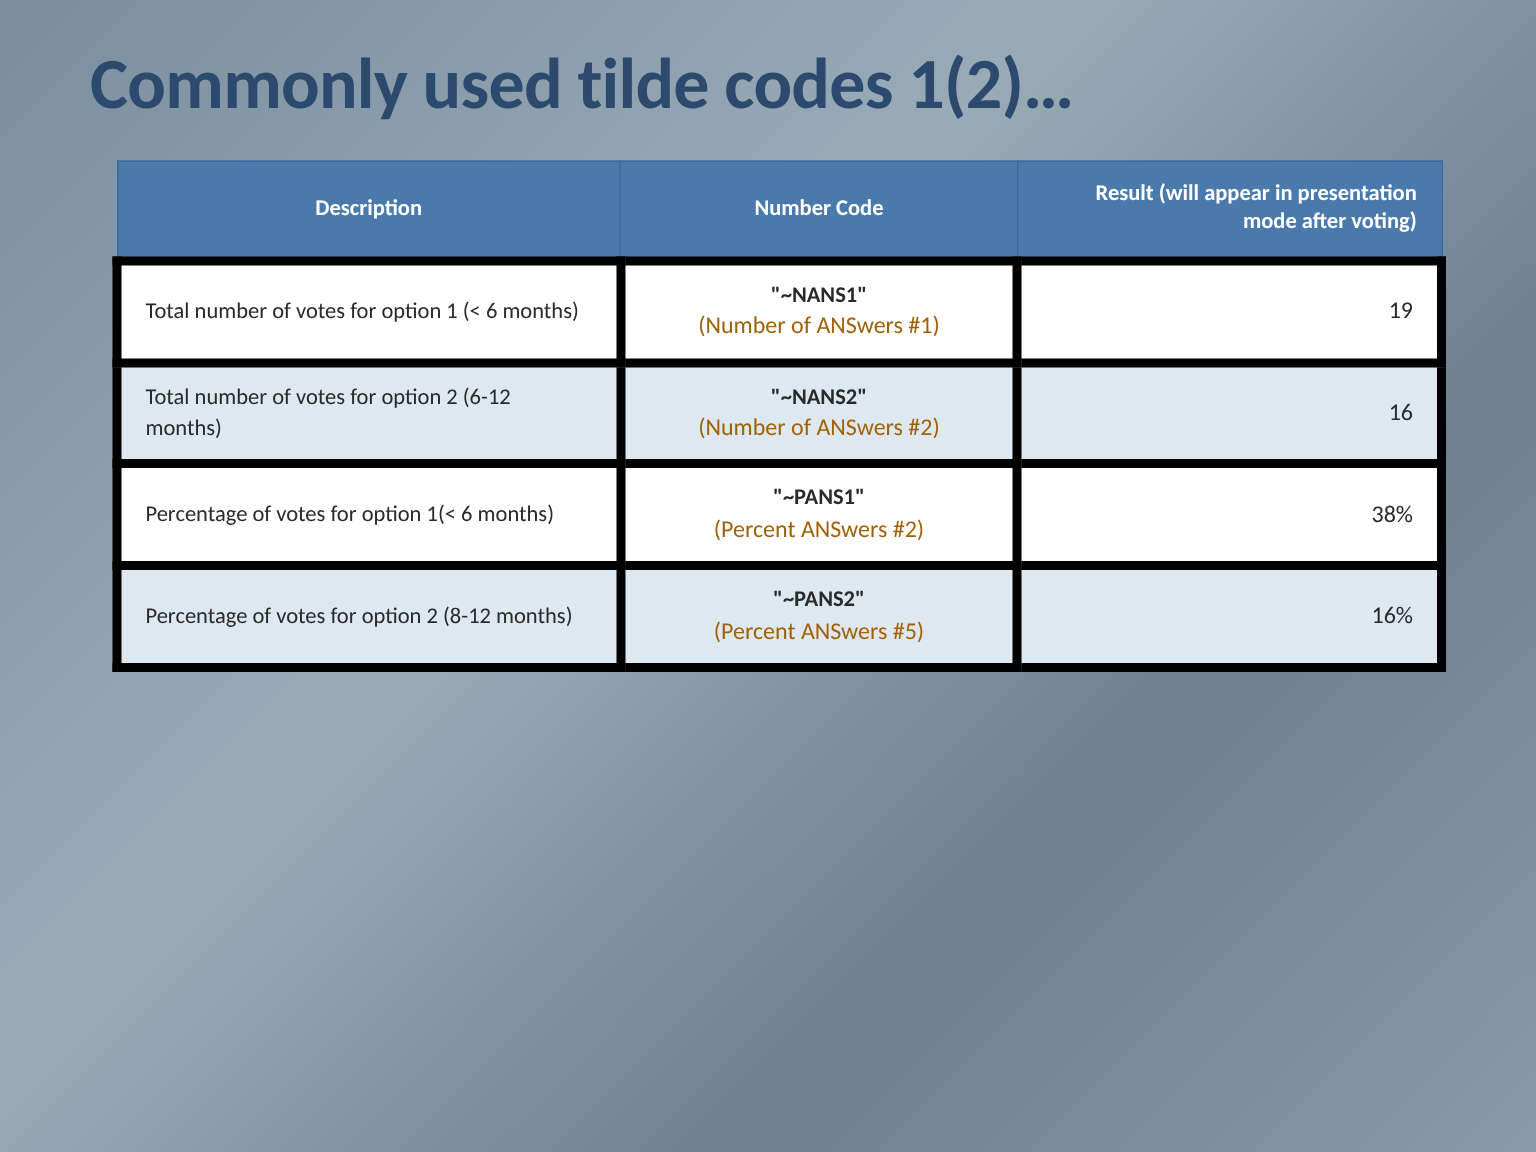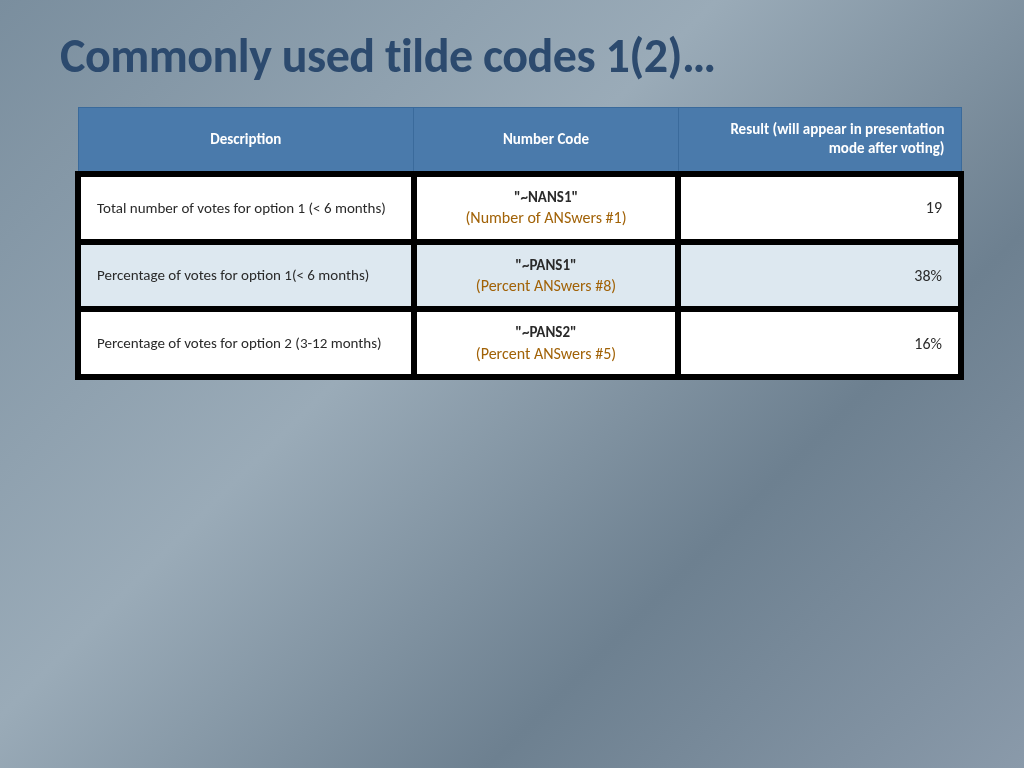--- a/index.html
+++ b/index.html
@@ -123,25 +123,30 @@
           <th class="col-result">Result (will appear in presentation mode after voting)</th>
         </tr>
       </thead>
       <tbody id="table-body">
       <tr>
             <td class="col-description">Total number of votes for option 1 (&lt; 6 months)</td>
             <td class="col-tilde"><span class="tilde-main">"~NANS1"</span><span class="tilde-sub">(Number of ANSwers #1)</span></td>
             <td class="col-result"><span class="result-value">19</span></td>
           </tr>
           <tr>
+            <td class="col-description">Total number of votes for option 2 (6-12 months)</td>
+            <td class="col-tilde"><span class="tilde-main">"~NANS2"</span><span class="tilde-sub">(Number of ANSwers #2)</span></td>
+            <td class="col-result"><span class="result-value">16</span></td>
+          </tr>
+          <tr>
             <td class="col-description">Percentage of votes for option 1(&lt; 6 months)</td>
-            <td class="col-tilde"><span class="tilde-main">"~PANS1"</span><span class="tilde-sub">(Percent ANSwers #8)</span></td>
+            <td class="col-tilde"><span class="tilde-main">"~PANS1"</span><span class="tilde-sub">(Percent ANSwers #2)</span></td>
             <td class="col-result"><span class="result-value">38%</span></td>
           </tr>
           <tr>
-            <td class="col-description">Percentage of votes for option 2 (3-12 months)</td>
+            <td class="col-description">Percentage of votes for option 2 (8-12 months)</td>
             <td class="col-tilde"><span class="tilde-main">"~PANS2"</span><span class="tilde-sub">(Percent ANSwers #5)</span></td>
             <td class="col-result"><span class="result-value">16%</span></td>
           </tr>
         </tbody>
     </table>
   </div>
 </div>
 
 </body></html>

